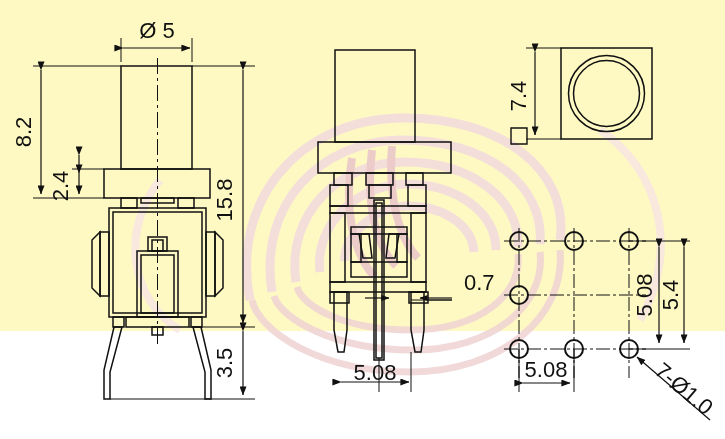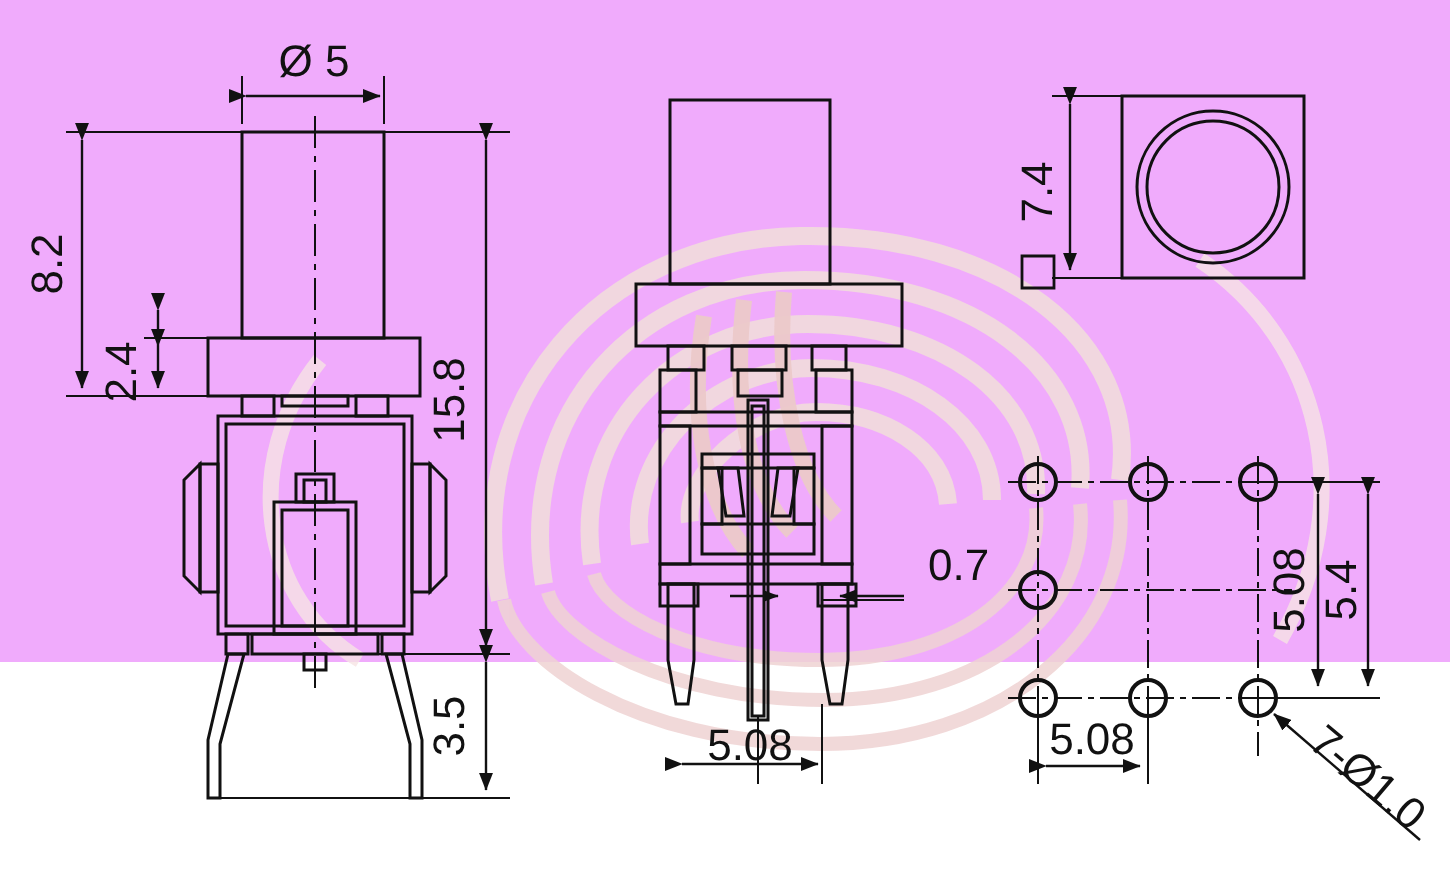--- a/index.html
+++ b/index.html
@@ -1,18 +1,18 @@
 <!DOCTYPE html>
 <html><head>
 <meta charset="utf-8">
 <style>
   html,body{margin:0;padding:0;background:#ffffff;}
   body{width:725px;height:439px;overflow:hidden;
        font-family:"Liberation Sans","DejaVu Sans",sans-serif;}
-  #stage{position:relative;width:725px;height:331px;background:#f0abfc;}
+  #stage{position:relative;width:725px;height:331px;background:#fef9c3;}
   #stage svg{position:absolute;left:0;top:0;}
   .wm{position:absolute;left:0;top:0;width:725px;height:439px;pointer-events:none;}
 </style>
 </head>
 <body>
 
 <div id="stage">
 
   <svg class="wm" width="725" height="439" viewBox="0 0 725 439">
     <g fill="none" stroke="#f2dcdc" stroke-width="9" opacity="0.9">

